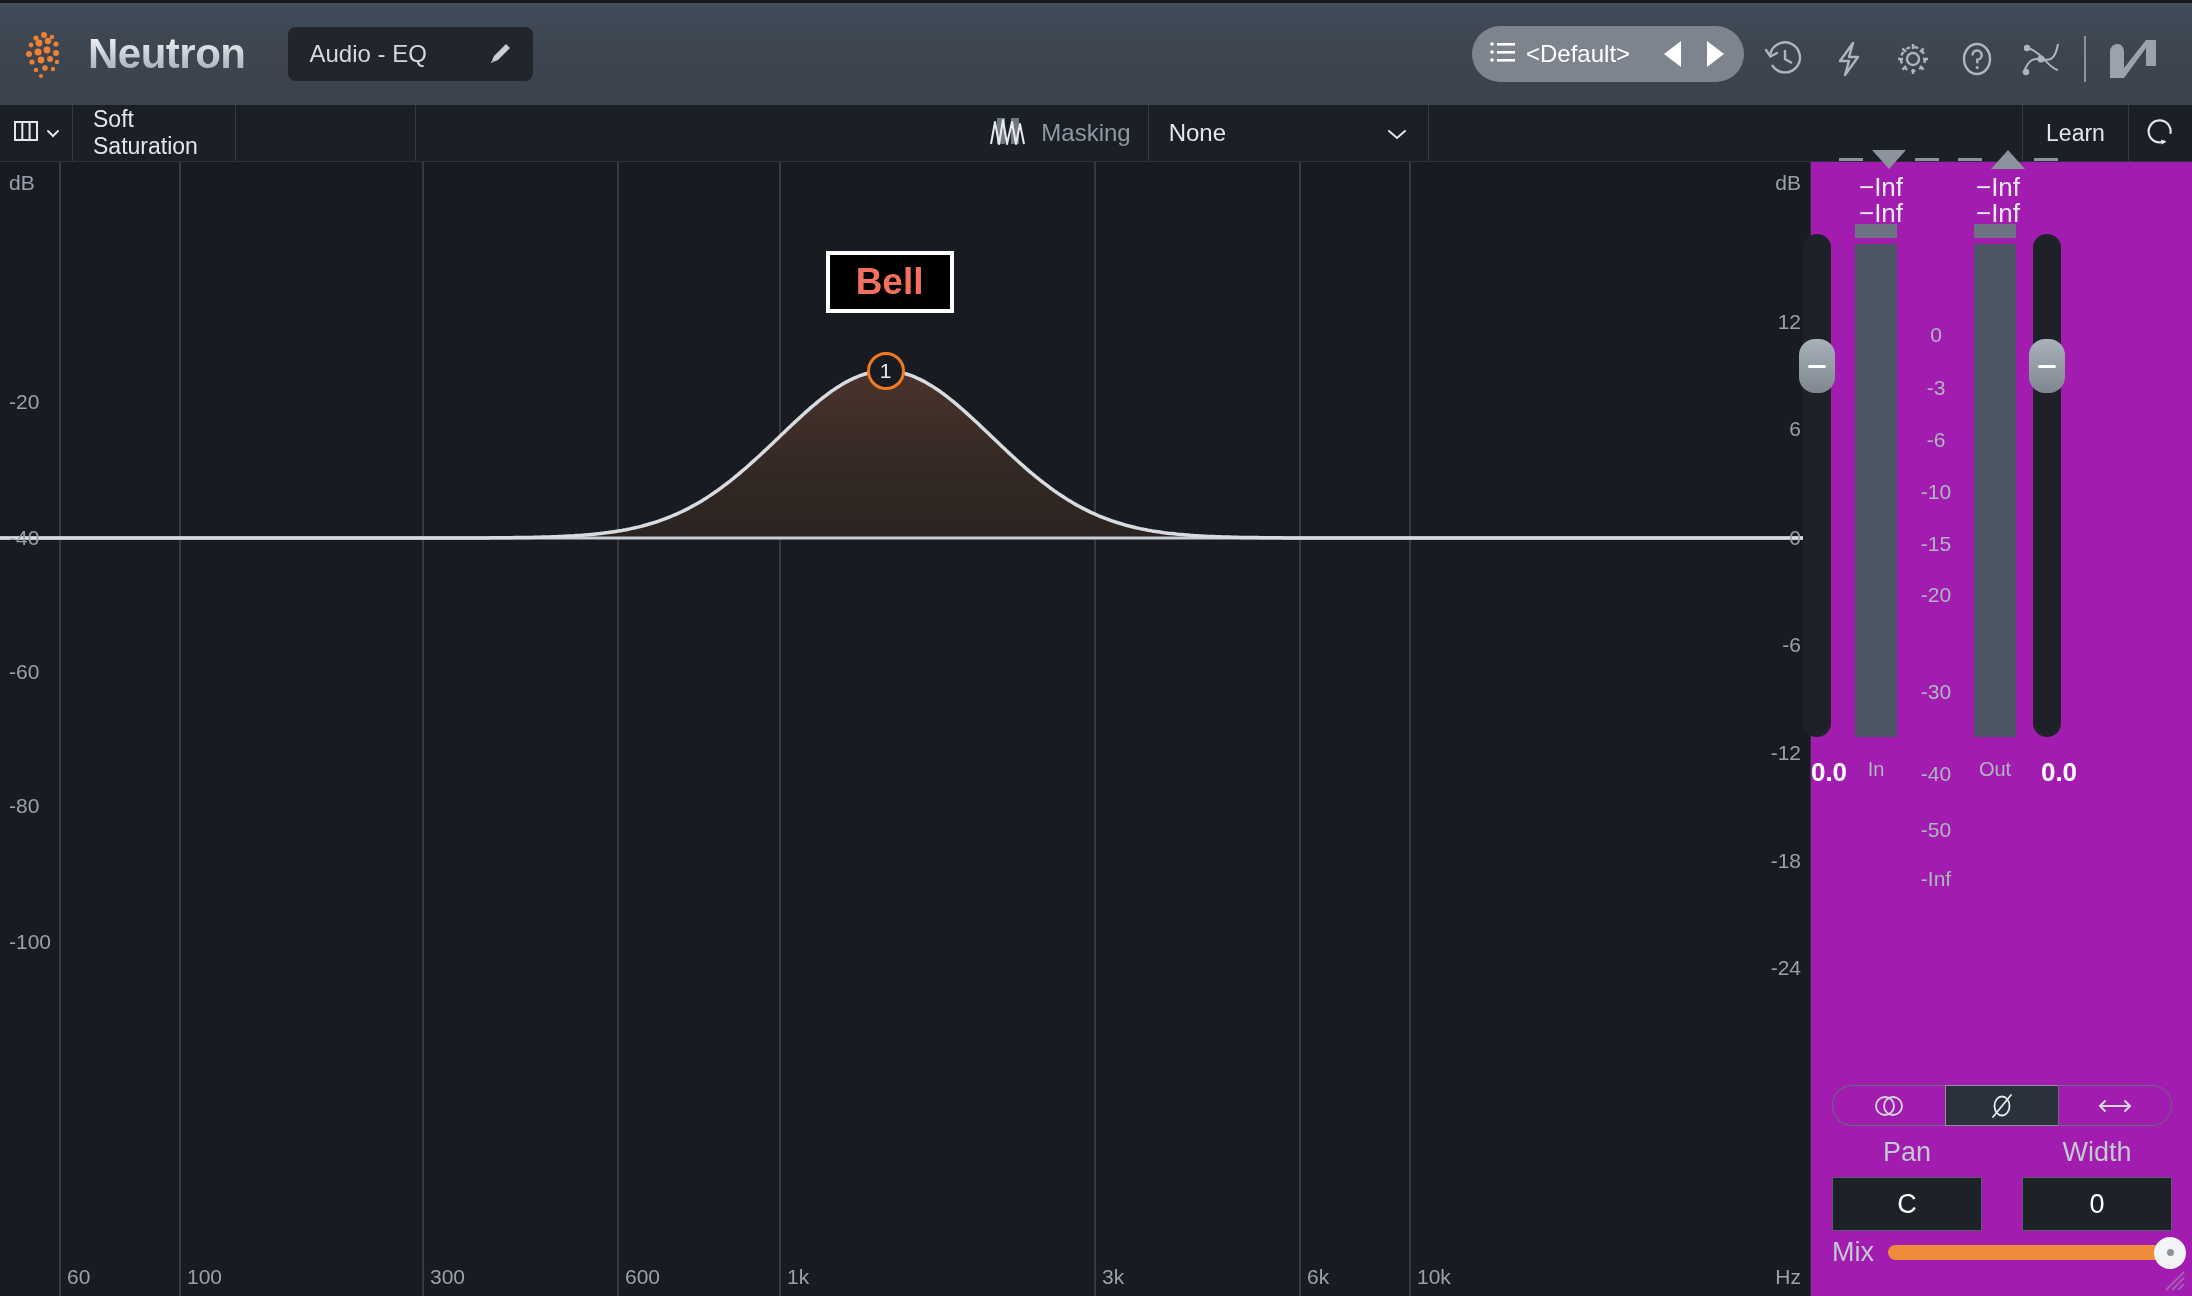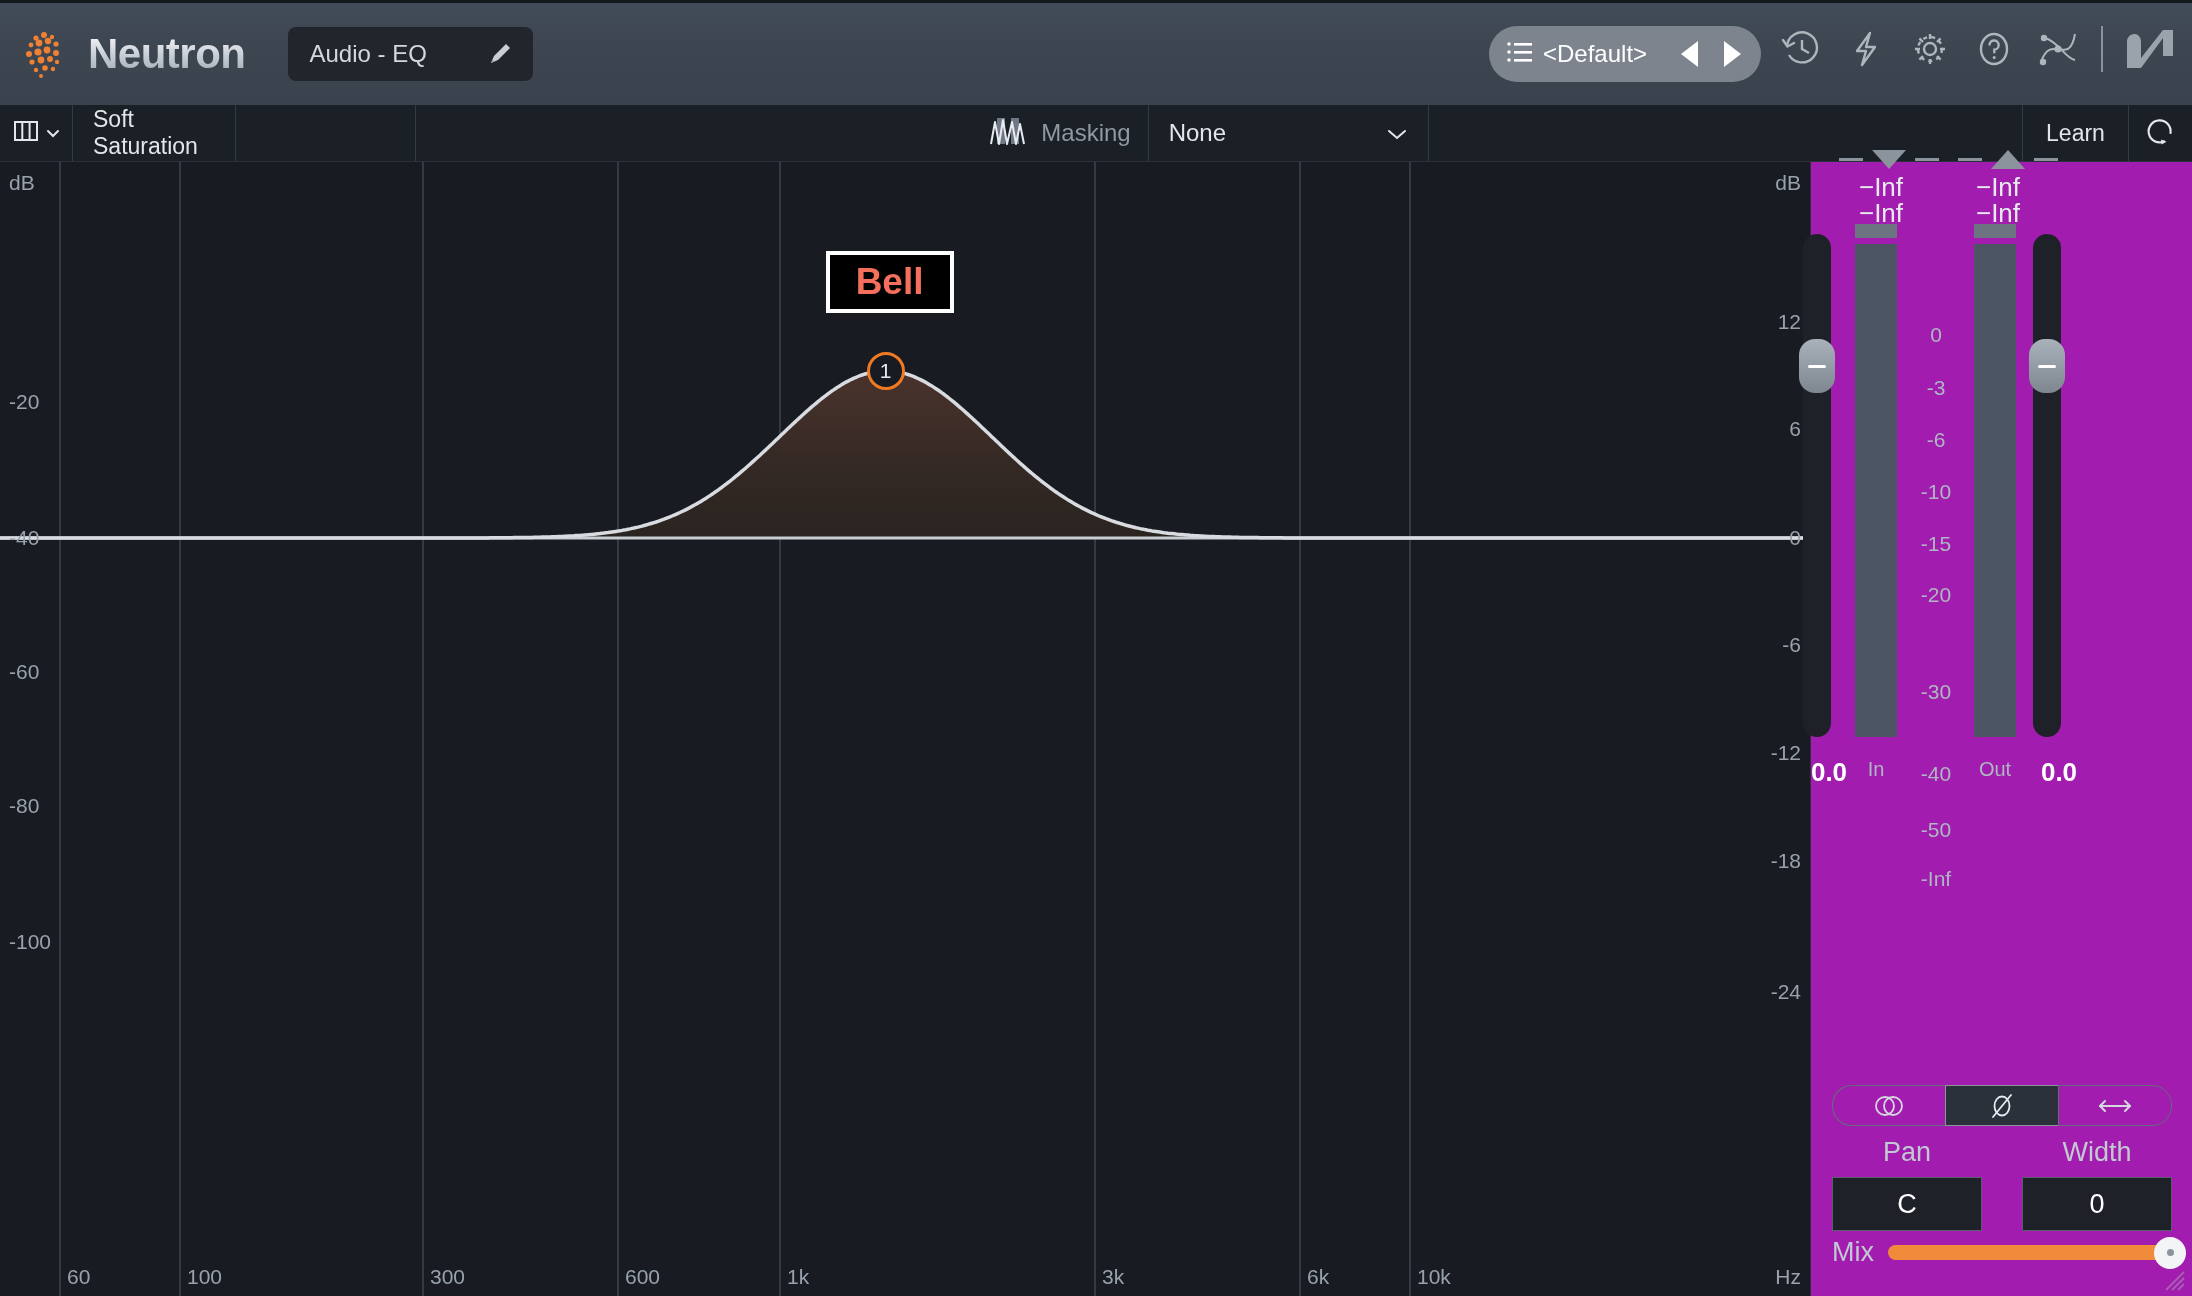--- a/index.html
+++ b/index.html
@@ -26,21 +26,21 @@
     -webkit-background-clip:text; background-clip:text; color:transparent;
     font-family:"Liberation Sans", sans-serif;
   }
   .module-chip {
     margin-left:42px; height:54px; width:245px; border-radius:8px;
     background:#22262c; display:flex; align-items:center; justify-content:space-between;
     padding:0 20px 0 22px;
   }
   .module-chip .label { color:#d4d8dd; font-size:24px; }
   .pencil { width:26px; height:26px; }
-  .hdr-right { margin-left:auto; display:flex; align-items:flex-start; padding-right:15px; }
+  .hdr-right { margin-left:auto; display:flex; align-items:flex-end; padding-right:32px; }
   .preset-pill {
     width:272px; height:56px; border-radius:28px; background:#7d848e;
     display:flex; align-items:center; padding:0 14px 0 18px; gap:10px;
   }
   .preset-pill .ptext { color:#fff; font-size:24px; white-space:nowrap; }
   .preset-arrows { margin-left:auto; display:flex; align-items:center; gap:26px; padding-right:6px; }
   .tri { width:0; height:0; }
   .tri.left  { border-top:13px solid transparent; border-bottom:13px solid transparent; border-right:17px solid #fff; }
   .tri.right { border-top:13px solid transparent; border-bottom:13px solid transparent; border-left:17px solid #fff; }
   .hdr-icon { width:46px; height:46px; margin-left:18px; opacity:.85; }
@@ -334,21 +334,21 @@
           <span class="axis-lbl" style="left: 9px; top: 632px;">-80</span>
           <span class="axis-lbl" style="left: 9px; top: 768px;">-100</span>
         </div>
       <div id="right-ticks">
           <span class="axis-lbl r" style="right: 9px; top: 148px;">12</span>
           <span class="axis-lbl r" style="right: 9px; top: 255px;">6</span>
           <span class="axis-lbl r" style="right: 9px; top: 364px;">0</span>
           <span class="axis-lbl r" style="right: 9px; top: 471px;">-6</span>
           <span class="axis-lbl r" style="right: 9px; top: 579px;">-12</span>
           <span class="axis-lbl r" style="right: 9px; top: 687px;">-18</span>
-          <span class="axis-lbl r" style="right: 9px; top: 794px; margin-top: 24px;">-24</span>
+          <span class="axis-lbl r" style="right: 9px; top: 794px;">-24</span>
         </div>
       <div id="freq-ticks">
           <span class="axis-lbl" style="left: 67px; bottom: 7px;">60</span>
           <span class="axis-lbl" style="left: 187px; bottom: 7px;">100</span>
           <span class="axis-lbl" style="left: 430px; bottom: 7px;">300</span>
           <span class="axis-lbl" style="left: 625px; bottom: 7px;">600</span>
           <span class="axis-lbl" style="left: 787px; bottom: 7px;">1k</span>
           <span class="axis-lbl" style="left: 1102px; bottom: 7px;">3k</span>
           <span class="axis-lbl" style="left: 1307px; bottom: 7px;">6k</span>
           <span class="axis-lbl" style="left: 1417px; bottom: 7px;">10k</span>

